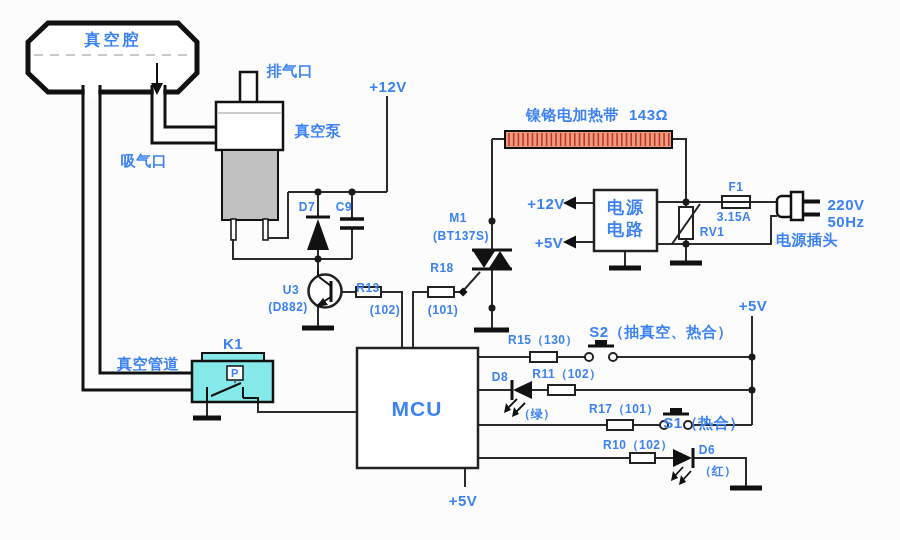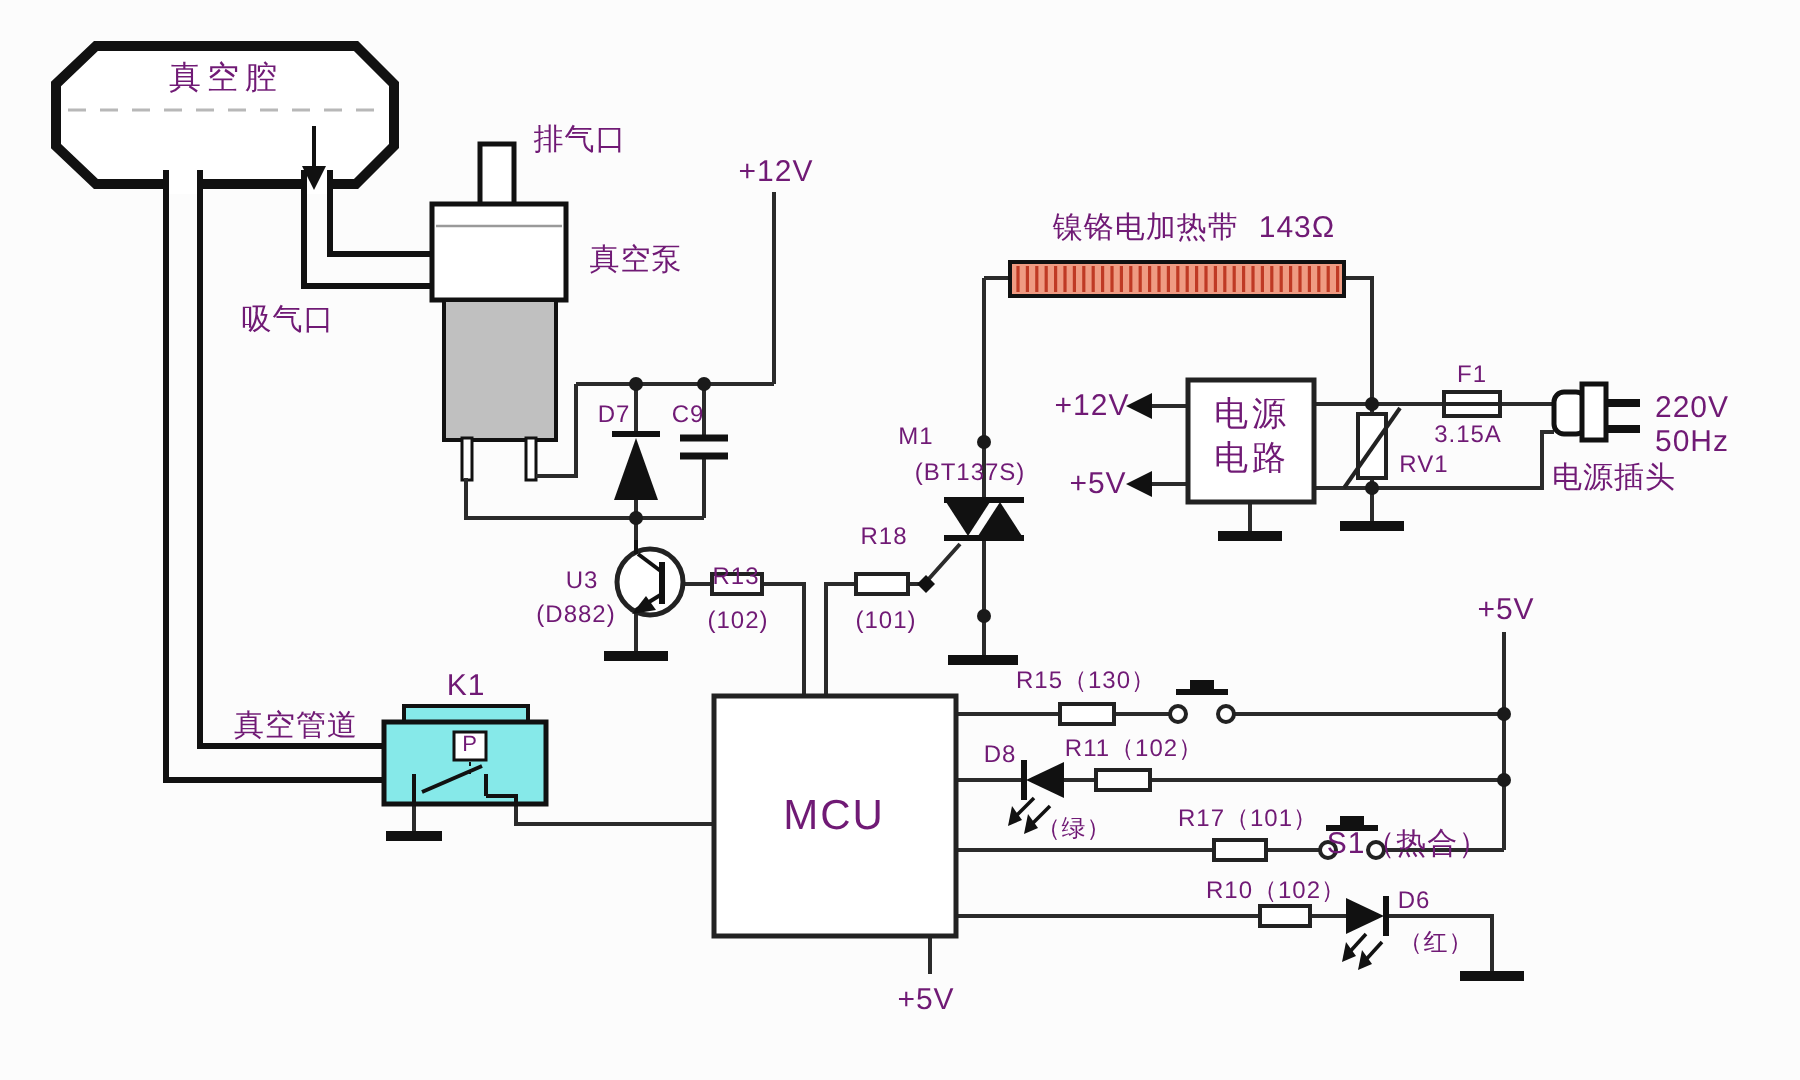--- a/index.html
+++ b/index.html
@@ -3,21 +3,21 @@
 <meta charset="utf-8">
 <style>
   html,body{margin:0;padding:0;background:#ffffff;}
   #stage{
     position:relative;width:900px;height:540px;background:#fcfcfc;overflow:hidden;
     font-family:"Liberation Sans","DejaVu Sans",sans-serif;color:#1c1c1c;
   }
   #schem{position:absolute;left:0;top:0;}
   .lbl{
     position:absolute;transform:translate(-50%,-50%);white-space:nowrap;
-    font-weight:400;color:#701a75;line-height:1;letter-spacing:0.5px;
+    font-weight:700;color:#3b82f6;line-height:1;letter-spacing:0.5px;
   }
   .s11{font-size:11px;} .s14{font-size:12px;} .s15{font-size:15px;}
   .s16{font-size:16px;letter-spacing:3px;} .s17{font-size:17px;letter-spacing:2px;}
   .s21{font-size:21px;letter-spacing:1px;}
   .gap{margin-left:10px;margin-top:42px;}
 </style>
 </head>
 <body>
 
 <div id="stage">
@@ -229,45 +229,46 @@
   <div class="lbl s16" style="left:113px;top:40px">真空腔</div>
   <div class="lbl s15" style="left:290px;top:70px">排气口</div>
   <div class="lbl s15" style="left:318px;top:130px">真空泵</div>
   <div class="lbl s15" style="left:144px;top:160px">吸气口</div>
   <div class="lbl s15" style="left:388px;top:86px">+12V</div>
   <div class="lbl s14" style="left:307px;top:207px">D7</div>
   <div class="lbl s14" style="left:344px;top:207px">C9</div>
   <div class="lbl s14" style="left:291px;top:290px">U3</div>
   <div class="lbl s14" style="left:288px;top:307px">(D882)</div>
   <div class="lbl s14" style="left:368px;top:288px">R13</div>
-  <div class="lbl s14" style="left:369px;top:310px">(102)</div>
+  <div class="lbl s14" style="left:385px;top:310px">(102)</div>
   <div class="lbl s14" style="left:442px;top:268px">R18</div>
   <div class="lbl s14" style="left:443px;top:310px">(101)</div>
   <div class="lbl s14" style="left:458px;top:218px">M1</div>
-  <div class="lbl s14" style="left:485px;top:236px">(BT137S)</div>
+  <div class="lbl s14" style="left:461px;top:236px">(BT137S)</div>
   <div class="lbl s15" style="left:597px;top:114px">
     <span>镍铬电加热带</span><span class="gap">143Ω</span>
   </div>
   <div class="lbl s17" style="left:626px;top:207px">电源</div>
   <div class="lbl s17" style="left:626px;top:229px">电路</div>
   <div class="lbl s15" style="left:546px;top:203px">+12V</div>
   <div class="lbl s15" style="left:549px;top:242px">+5V</div>
   <div class="lbl s14" style="left:736px;top:187px">F1</div>
   <div class="lbl s14" style="left:734px;top:217px">3.15A</div>
   <div class="lbl s14" style="left:712px;top:232px">RV1</div>
   <div class="lbl s15" style="left:846px;top:204px">220V</div>
   <div class="lbl s15" style="left:846px;top:221px">50Hz</div>
   <div class="lbl s15" style="left:807px;top:239px">电源插头</div>
   <div class="lbl s15" style="left:233px;top:343px">K1</div>
   <div class="lbl s11" style="left:235px;top:373px">P</div>
   <div class="lbl s15" style="left:148px;top:363px">真空管道</div>
   <div class="lbl s21" style="left:417px;top:408px">MCU</div>
   <div class="lbl s15" style="left:463px;top:500px">+5V</div>
   <div class="lbl s15" style="left:753px;top:305px">+5V</div>
   <div class="lbl s14" style="left:543px;top:340px">R15（130）</div>
+  <div class="lbl s15" style="left:661px;top:331px">S2（抽真空、热合）</div>
   <div class="lbl s14" style="left:500px;top:377px">D8</div>
   <div class="lbl s14" style="left:567px;top:374px">R11（102）</div>
   <div class="lbl s14" style="left:537px;top:414px">（绿）</div>
   <div class="lbl s14" style="left:624px;top:409px">R17（101）</div>
   <div class="lbl s15" style="left:704px;top:422px">S1（热合）</div>
   <div class="lbl s14" style="left:638px;top:445px">R10（102）</div>
   <div class="lbl s14" style="left:707px;top:450px">D6</div>
   <div class="lbl s14" style="left:718px;top:471px">（红）</div>
 </div>
 

